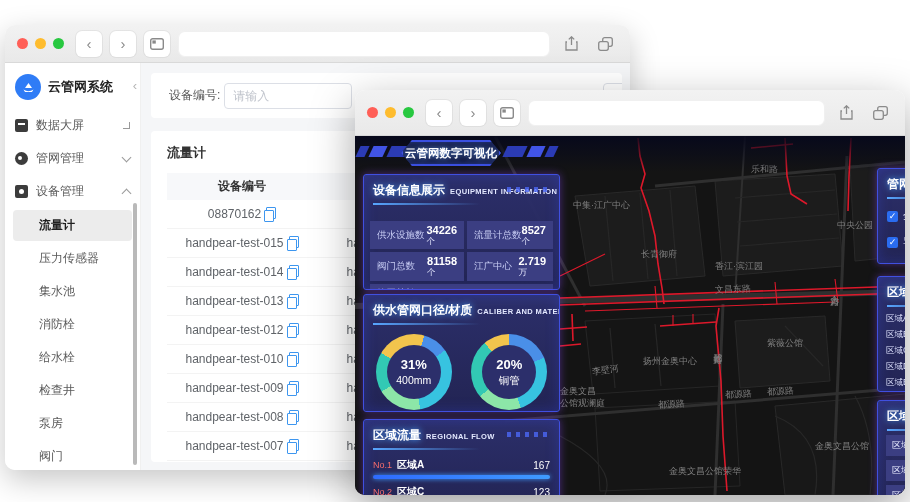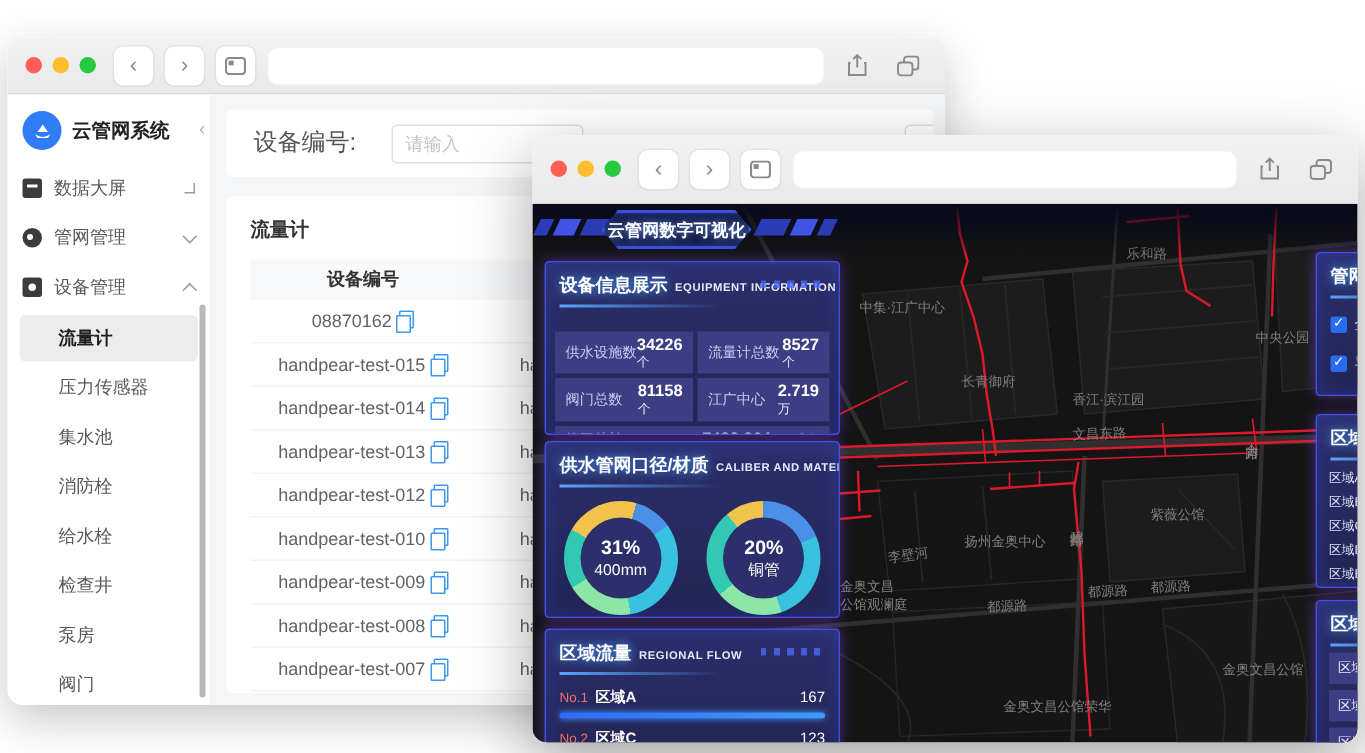--- a/index.html
+++ b/index.html
@@ -40,21 +40,21 @@
   .chev{width:6px;height:6px;border-right:1.5px solid #9a9a9a;border-bottom:1.5px solid #9a9a9a;margin-left:auto;flex:none}
   .chev-down{transform:rotate(45deg);margin-top:-3px}
   .chev-up{transform:rotate(-135deg);margin-top:3px}
   .sub-item{margin:2px 8px;padding:7px 6px 7px 26px;font-size:12px;color:#595959;border-radius:4px;white-space:nowrap}
   .sub-item.active{background:#ececec;color:#1f1f1f;font-weight:bold}
   .sb{position:absolute;right:3px;top:140px;width:4px;height:262px;background:#b9b9b9;border-radius:2px}
 
   .content{flex:1;background:#f5f6f8;padding:10px 8px 0 10px;overflow:hidden}
   .form-card{position:relative;background:#fff;border-radius:4px;height:45px;display:flex;align-items:center;
              padding:0 18px;box-sizing:border-box;overflow:hidden}
-  .form-label{font-size:16px;color:#555;margin-right:24px;white-space:nowrap}
+  .form-label{font-size:12px;color:#555;margin-right:4px;white-space:nowrap}
   .tin{height:26px;border:1px solid #dcdfe6;border-radius:4px;background:#fff;font-size:12px;color:#555;
        padding:0 8px;box-sizing:border-box;outline:none;font-family:Liberation Sans, sans-serif}
   .tin::placeholder{color:#c0c4cc}
   .f2-label{position:absolute;left:392px;top:15px}
   .f2-input{position:absolute;left:452px;top:10px;width:150px}
   .table-card{background:#fff;border-radius:4px;margin-top:13px;padding:13px 16px;height:331px;box-sizing:border-box;overflow:hidden}
   .section-title{font-size:13px;font-weight:bold;color:#333;margin-bottom:11px}
   .thead{display:flex;background:#f7f8fa;height:27px;align-items:center;font-size:12px;font-weight:bold;color:#333}
   .thead span{text-align:center}
   .thead span:nth-child(1){width:150px}
@@ -84,21 +84,21 @@
          border:1px solid #4050e0;border-radius:3px;box-shadow:0 0 9px rgba(140,70,255,.45), inset 0 0 14px rgba(60,80,255,.25);
          box-sizing:border-box;overflow:hidden}
   .p-head{display:flex;align-items:baseline;gap:5px;padding:7px 9px 2px;position:relative;white-space:nowrap}
   .p-title{color:#fff;font-size:12px;font-weight:bold;text-shadow:0 0 7px #4aa0ff}
   .p-sub{color:#e3e8ff;font-size:7.5px;font-weight:bold;letter-spacing:.4px}
   .p-dots{position:absolute;right:8px;top:12px;width:44px;height:5px;
           background:repeating-linear-gradient(90deg,#4d6bff 0 4px,transparent 4px 9px);opacity:.75}
   .p-line{height:2px;margin:2px 9px 4px;width:55%;background:linear-gradient(90deg,#58a6ff,rgba(88,166,255,0))}
 
   .p1{left:8px;top:38px;width:197px;height:116px}
-  .stats{display:grid;grid-template-columns:1fr 1fr;gap:3px;margin:16px 6px}
+  .stats{display:grid;grid-template-columns:1fr;gap:3px;margin:16px 6px}
   .stat{background:#3b3e82;display:flex;justify-content:space-between;align-items:center;padding:3px 7px;min-height:26px;box-sizing:border-box}
   .stat.wide{grid-column:1/3;min-height:20px}
   .s-label{color:#c8cdf4;font-size:9.5px;white-space:nowrap}
   .s-val{text-align:left;line-height:1.15}
   .s-num{display:block;color:#fff;font-size:11px;font-weight:bold}
   .s-unit{display:block;color:#e6e9ff;font-size:8.5px}
   .stat.wide .s-val{display:flex;align-items:baseline;gap:15px}
 
   .p2{left:8px;top:158px;width:197px;height:118px}
   .donuts{display:flex;justify-content:space-around;padding:5px 2px 0}

